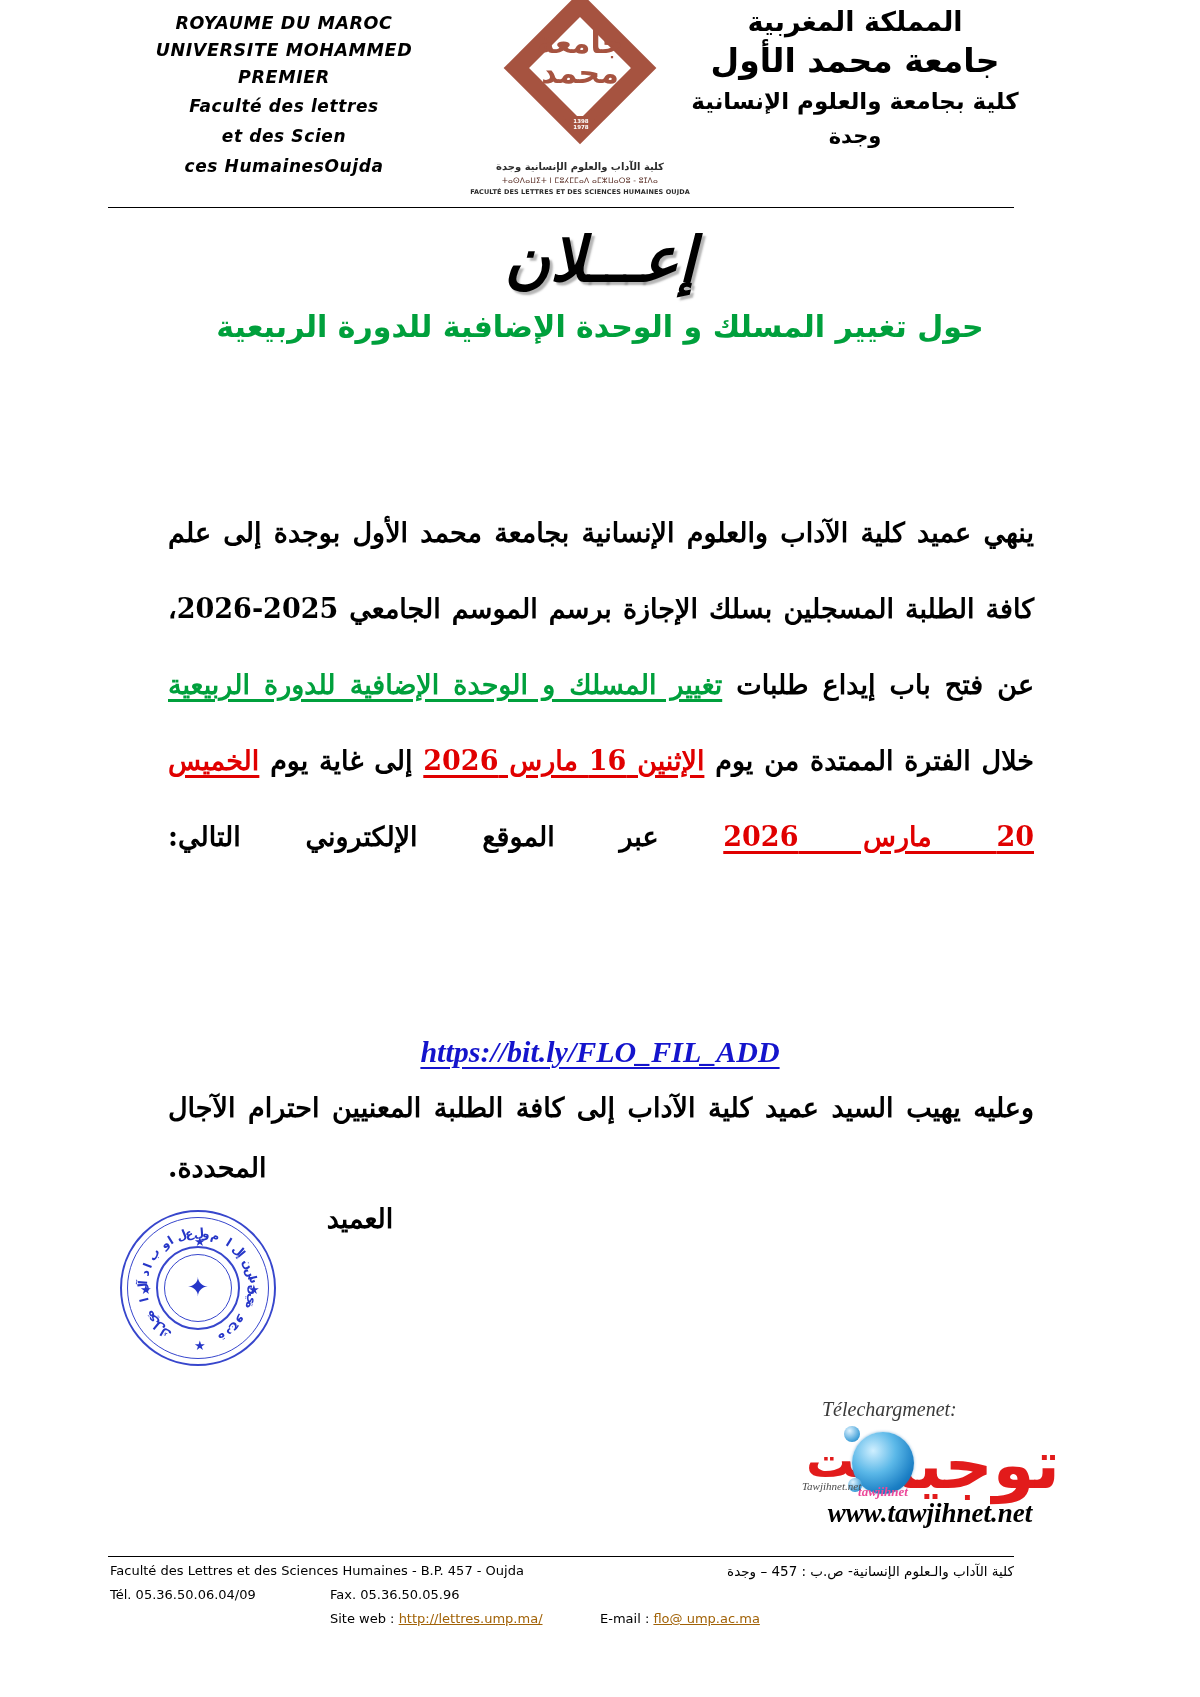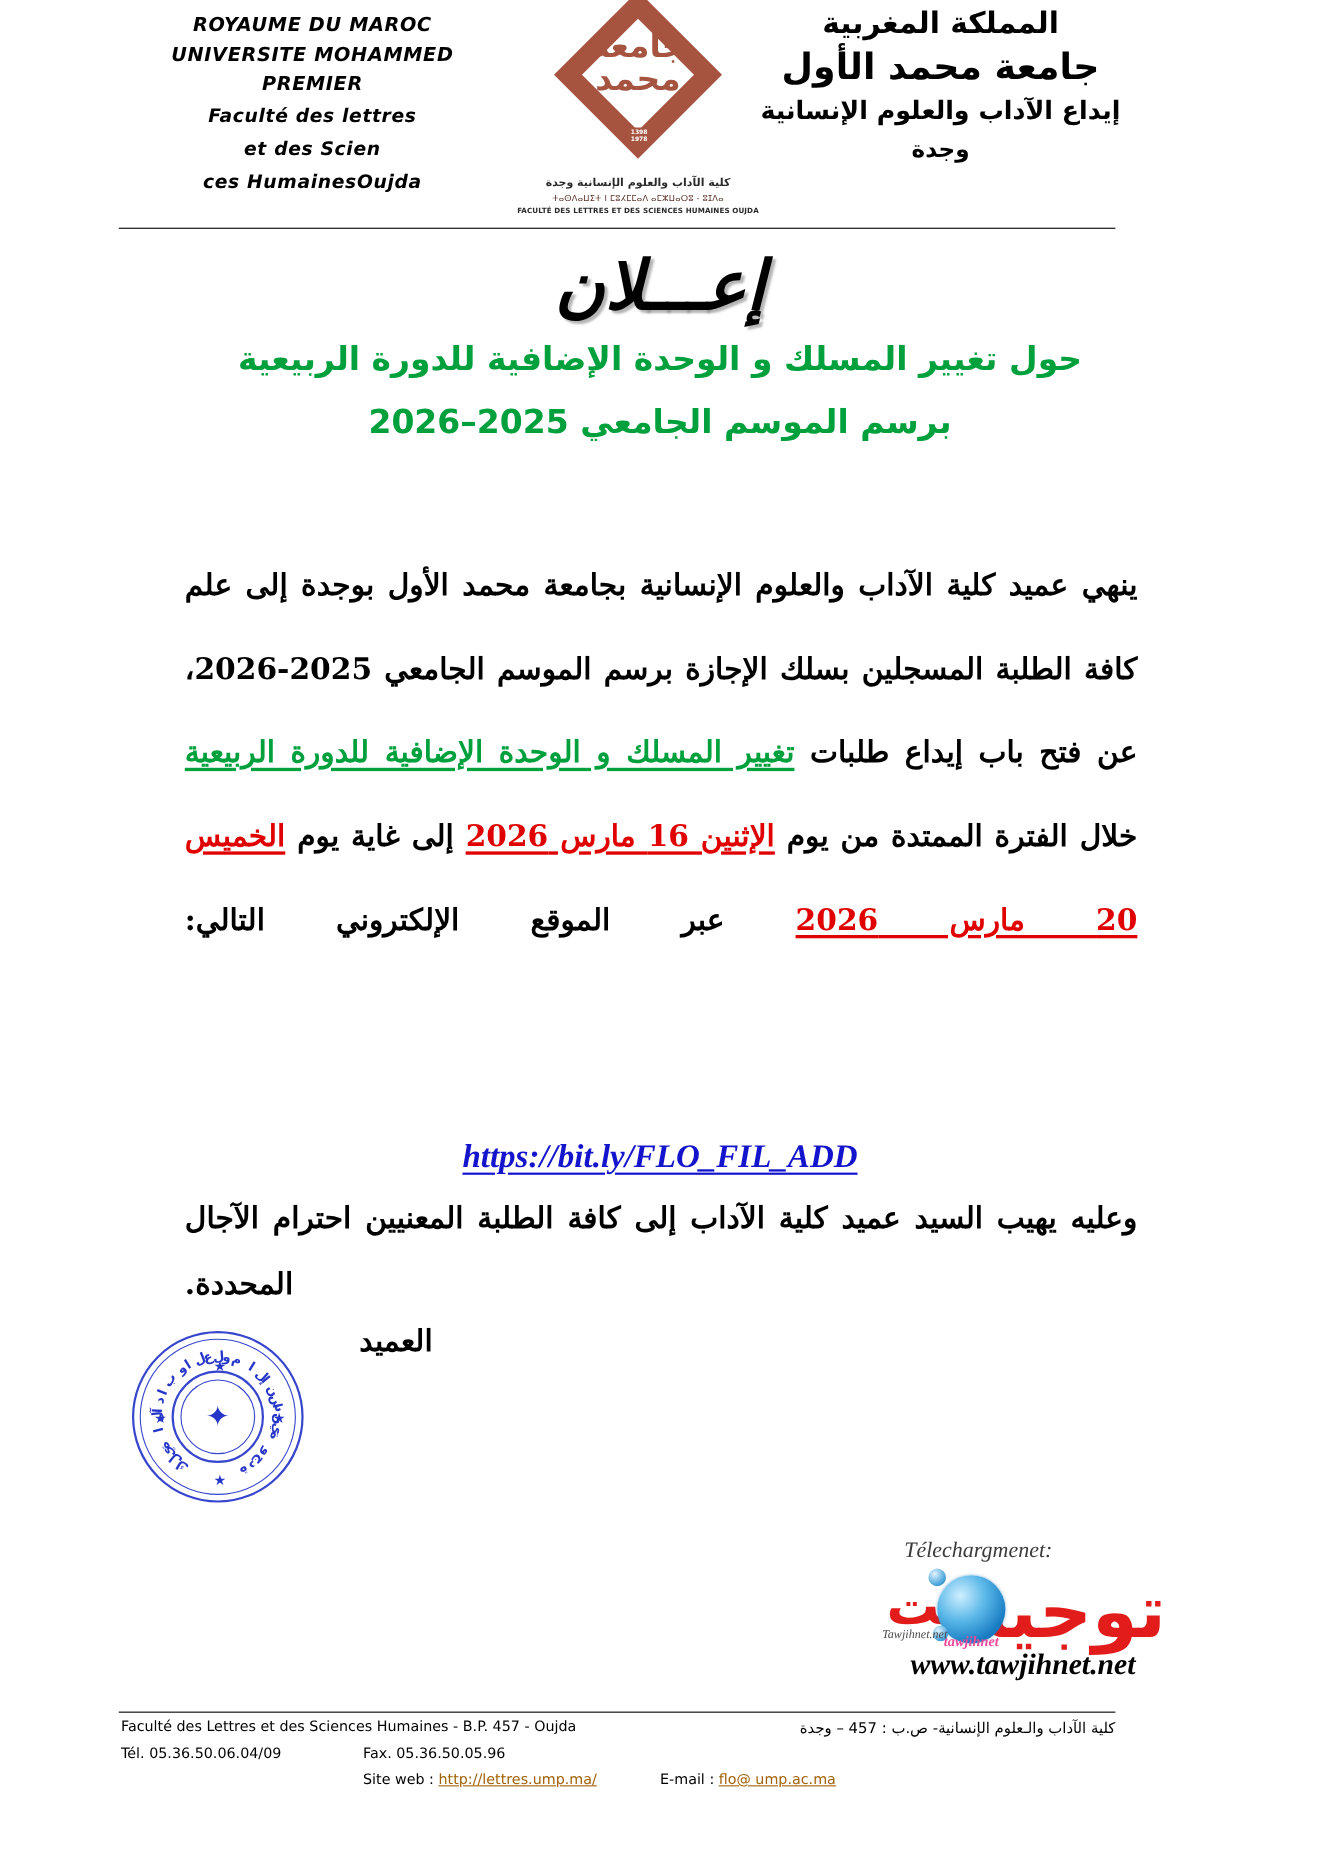--- a/index.html
+++ b/index.html
@@ -519,31 +519,30 @@
       <div class="emblem-year">1398<br>1978</div>
     </div>
     <div class="emblem-cap-ar">كلية الآداب والعلوم الإنسانية  وجدة</div>
     <div class="emblem-cap-tif">ⵜⴰⵙⴷⴰⵡⵉⵜ ⵏ ⵎⵓⵃⵎⵎⴰⴷ ⴰⵎⵣⵡⴰⵔⵓ - ⵓⵊⴷⴰ</div>
     <div class="emblem-cap-fr">FACULTÉ DES LETTRES ET DES SCIENCES HUMAINES OUJDA</div>
   </div>
 
   <div class="hdr-right">
     <div class="r1">المملكة المغربية</div>
     <div class="r2">جامعة محمد الأول</div>
-    <div class="r3">إيداع الآداب والعلوم الإنسانية</div>
+    <div class="r3">كلية بجامعة والعلوم الإنسانية</div>
     <div class="r4">وجدة</div>
   </div>
 
   <div class="hr-top"></div>
 </div>
 
 <div class="title-block">
   <div class="doc-title">إعـــلان</div>
   <div class="doc-subtitle">حول تغيير المسلك و الوحدة الإضافية للدورة الربيعية</div>
-  <div class="doc-subtitle2"><span>برسم الموسم الجامعي </span><span>2025–2026</span></div>
 </div>
 
 <div class="body-block">
   <p><span>ينهي عميد كلية الآداب والعلوم الإنسانية بجامعة محمد الأول بوجدة إلى علم كافة الطلبة المسجلين بسلك الإجازة برسم الموسم الجامعي </span><span>2025-2026</span><span>، عن فتح باب إيداع طلبات </span><span class="hl-green">تغيير المسلك و الوحدة الإضافية للدورة الربيعية</span><span> خلال الفترة الممتدة من يوم </span><span class="hl-red">الإثنين 16 مارس 2026</span><span> إلى غاية يوم </span><span class="hl-red">الخميس 20 مارس  2026</span><span> عبر الموقع الإلكتروني التالي:</span></p>
 </div>
 
 <div class="url-line">
   <span class="urltext">https://bit.ly/FLO_FIL_ADD</span>
 </div>
 

